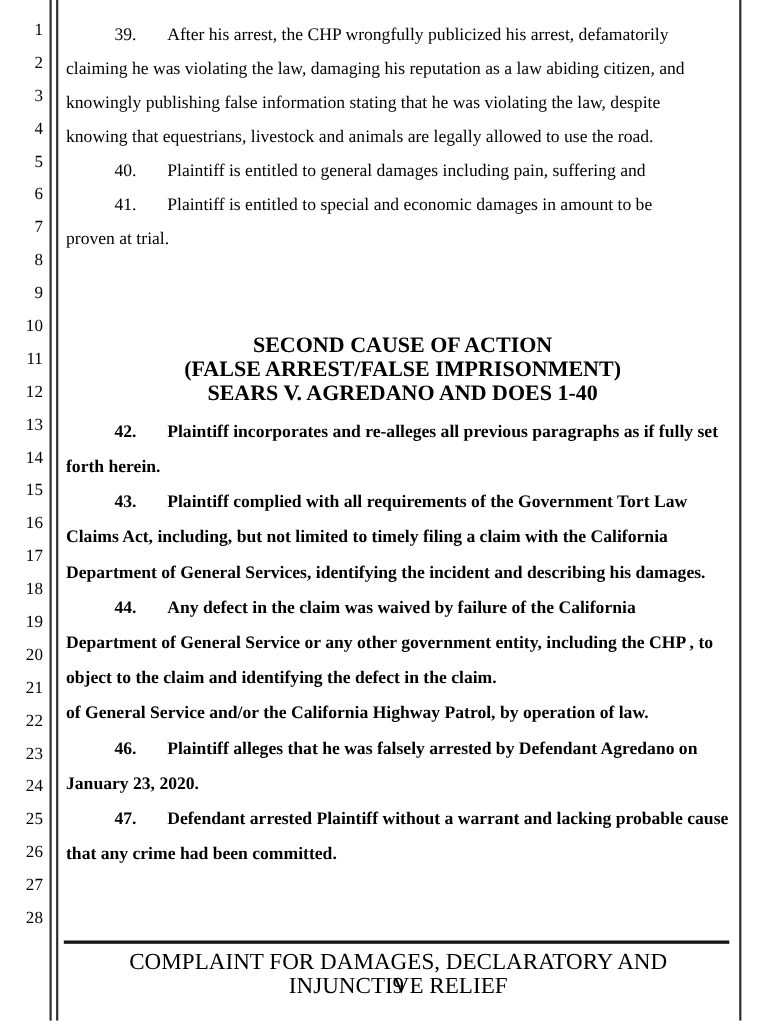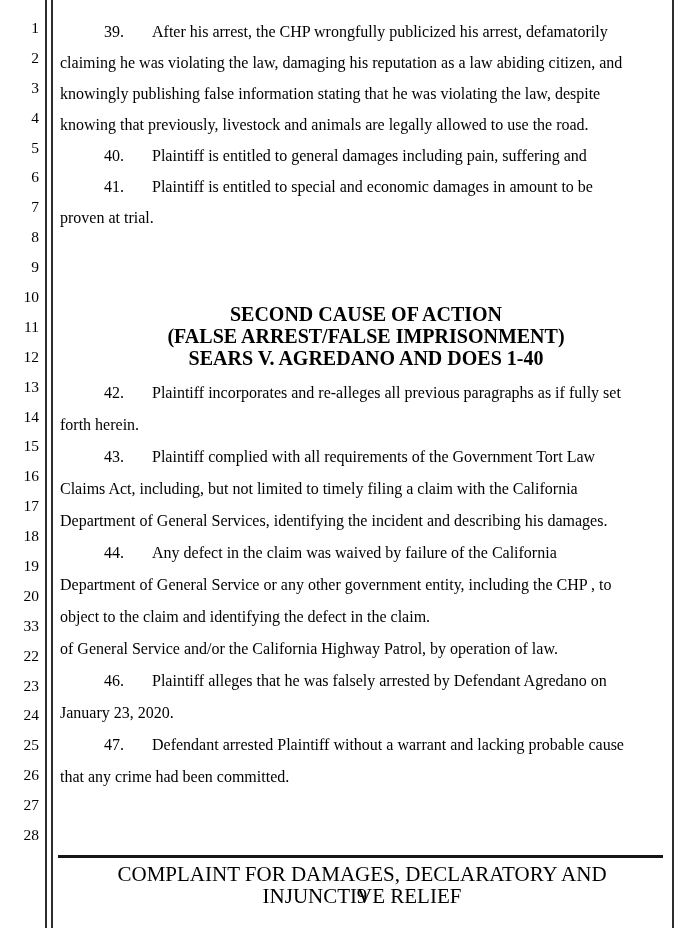--- a/index.html
+++ b/index.html
@@ -39,21 +39,21 @@
   .vrule.g1 { left: 45px; }
   .vrule.g2 { left: 51px; }
   .vrule.right { left: 672px; }
   
   .section {
     position: absolute;
     left: 60px;
     width: 612px;
   }
   .sec-a { top: 16px; }
-  .sec-b { top: 377px; }
+  .sec-b { top: 377px; font-weight: bold; }
   .body-line {
     font-size: 16px;
     white-space: nowrap;
   }
   .sec-a .body-line { height: 31px; line-height: 31px; }
   .sec-b .body-line { height: 32px; line-height: 32px; }
   .para-number {
     display: inline-block;
     margin-left: 44px;
     width: 48px;
@@ -109,39 +109,39 @@
       <div class="line-number">11</div>
       <div class="line-number">12</div>
       <div class="line-number">13</div>
       <div class="line-number">14</div>
       <div class="line-number">15</div>
       <div class="line-number">16</div>
       <div class="line-number">17</div>
       <div class="line-number">18</div>
       <div class="line-number">19</div>
       <div class="line-number">20</div>
-      <div class="line-number">33</div>
+      <div class="line-number">21</div>
       <div class="line-number">22</div>
       <div class="line-number">23</div>
       <div class="line-number">24</div>
       <div class="line-number">25</div>
       <div class="line-number">26</div>
       <div class="line-number">27</div>
       <div class="line-number">28</div>
     </div>
 
   <div class="vrule g1"></div>
   <div class="vrule g2"></div>
   <div class="vrule right"></div>
 
   <div class="section sec-a">
       <div class="body-line"><span class="para-number">39.</span>After his arrest, the CHP wrongfully publicized his arrest, defamatorily</div>
       <div class="body-line">claiming he was violating the law, damaging his reputation as a law abiding citizen, and</div>
       <div class="body-line">knowingly publishing false information stating that he was violating the law, despite</div>
-      <div class="body-line">knowing that previously, livestock and animals are legally allowed to use the road.</div>
+      <div class="body-line">knowing that equestrians, livestock and animals are legally allowed to use the road.</div>
       <div class="body-line"><span class="para-number">40.</span>Plaintiff is entitled to general damages including pain, suffering and</div>
       <div class="body-line"><span class="para-number">41.</span>Plaintiff is entitled to special and economic damages in amount to be</div>
       <div class="body-line">proven at trial.</div>
     </div>
 
   <div class="heading">
       <div class="heading-line">SECOND CAUSE OF ACTION</div>
       <div class="heading-line">(FALSE ARREST/FALSE IMPRISONMENT)</div>
       <div class="heading-line">SEARS V. AGREDANO AND DOES 1-40</div>
     </div>

